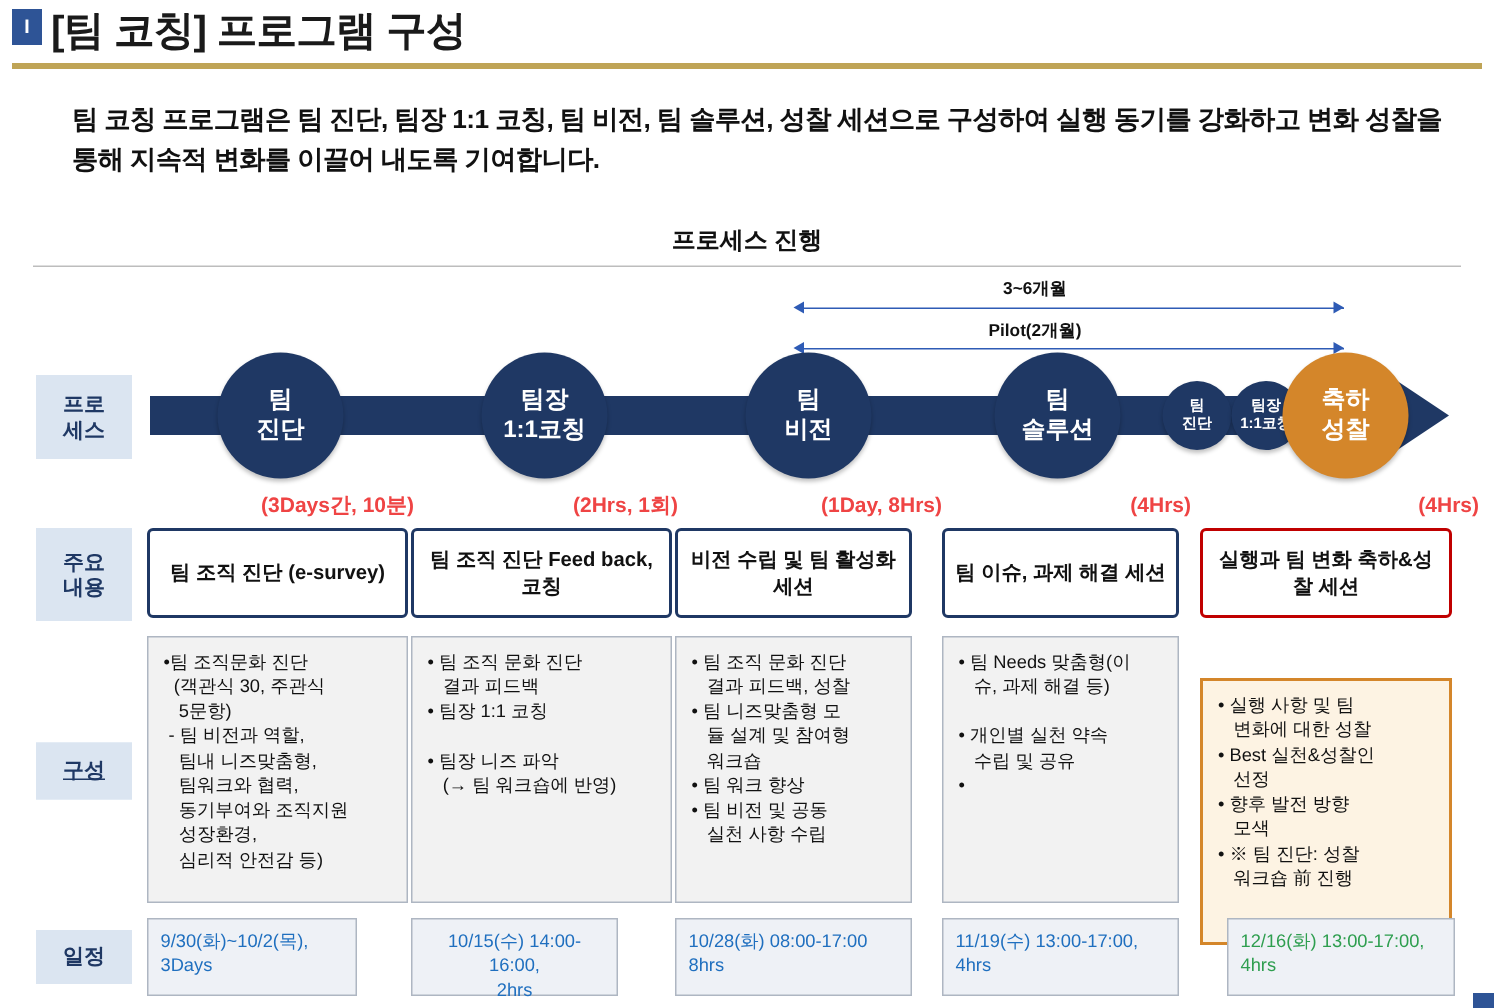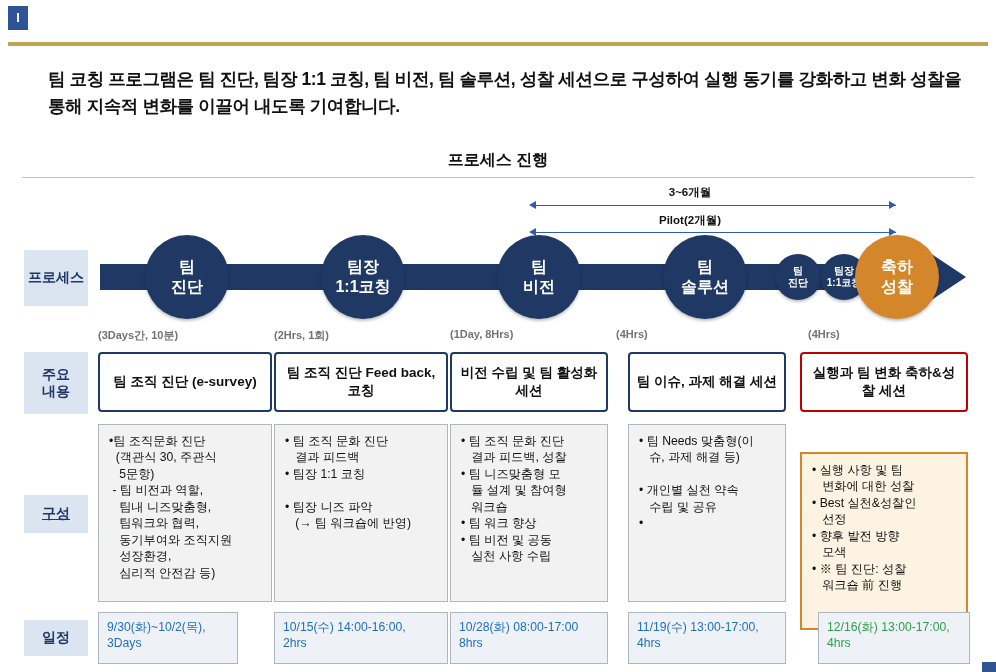--- a/index.html
+++ b/index.html
@@ -160,24 +160,24 @@
   .circle-accent {
     width: 84px; height: 84px;
     background: #d4862a;
     font-size: 16px;
     top: 235px;
   }
 
   .duration {
     position: absolute;
     top: 328px;
-    font-size: 11px;
-    font-weight: bold;
-    color: #737373;
-    text-align: left;
+    font-size: 14px;
+    font-weight: bold;
+    color: #ef4444;
+    text-align: right;
   }
 
   
   .content-box {
     position: absolute;
     top: 352px;
     height: 60px;
     border: 2px solid #1f3864;
     border-radius: 4px;
     background: #ffffff;
@@ -236,39 +236,40 @@
     right: 0; bottom: 0;
     width: 14px; height: 10px;
     background: #2e5496;
   }
 </style>
 </head>
 <body>
 
 <div class="header">
   <div class="header-badge">I</div>
+  <div class="header-title">[팀 코칭] 프로그램 구성</div>
   <div class="header-rule"></div>
 </div>
 
 <div class="intro">팀 코칭 프로그램은 팀 진단, 팀장 1:1 코칭, 팀 비전, 팀 솔루션, 성찰 세션으로 구성하여 실행 동기를 강화하고 변화 성찰을 통해 지속적 변화를 이끌어 내도록 기여합니다.</div>
 
 <div class="process-title">프로세스 진행</div>
 <div class="divider-top"></div>
 
 <div class="span-label" style="left:600px; top:185px; width:180px;">3~6개월</div>
 <div class="measure-line" style="left:536px; top:205px; width:360px;"></div>
 <div class="measure-arrow arrow-left" style="left:529px; top:201px;"></div>
 <div class="measure-arrow arrow-right" style="left:889px; top:201px;"></div>
 
 <div class="span-label" style="left:600px; top:213px; width:180px;">Pilot(2개월)</div>
 <div class="measure-line" style="left:536px; top:232px; width:360px;"></div>
 <div class="measure-arrow arrow-left" style="left:529px; top:228px;"></div>
 <div class="measure-arrow arrow-right" style="left:889px; top:228px;"></div>
 
-<div class="row-label" style="top:250px; height:54px; flex-direction:row;">
+<div class="row-label" style="top:250px; height:54px; flex-direction:column;">
   <div>프로</div>
   <div>세스</div>
 </div>
 <div class="row-label" style="top:352px; height:60px; flex-direction:column;">
   <div>주요</div>
   <div>내용</div>
 </div>
 <div class="row-label" style="top:495px; height:36px;text-decoration:underline;">구성</div>
 <div class="row-label" style="top:620px; height:34px;">일정</div>
 
@@ -354,21 +355,21 @@
    변화에 대한 성찰
 • Best 실천&amp;성찰인
    선정
 • 향후 발전 방향
    모색
 • ※ 팀 진단: 성찰
    워크숍 前 진행</div>
 
 <div class="sched-box" style="left:98px;  width:140px;">9/30(화)~10/2(목),
 3Days</div>
-<div class="sched-box" style="left:274px; width:174px;">10/15(수) 14:00-16:00,
+<div class="sched-box" style="left:274px; width:138px;text-align:center;">10/15(수) 14:00-16:00,
 2hrs</div>
 <div class="sched-box" style="left:450px; width:158px;">10/28(화) 08:00-17:00
 8hrs</div>
 <div class="sched-box" style="left:628px; width:158px;">11/19(수) 13:00-17:00,
 4hrs</div>
 <div class="sched-box accent" style="left:800px; width:152px;margin-left:18px;">12/16(화) 13:00-17:00,
 4hrs</div>
 
 <div class="corner-mark"></div>
 

